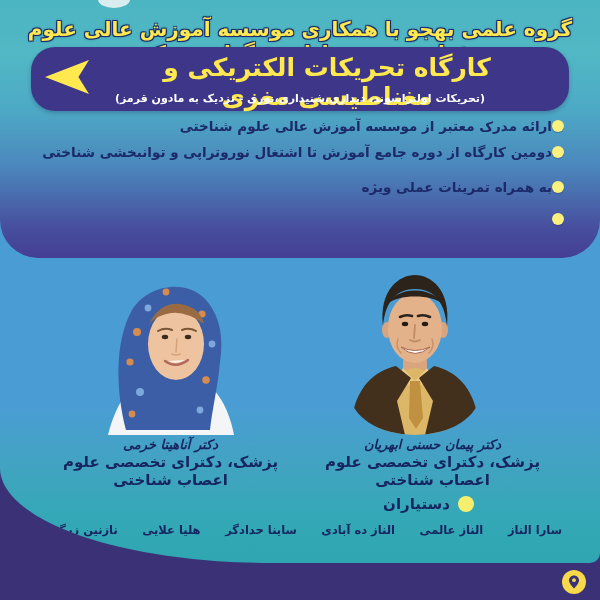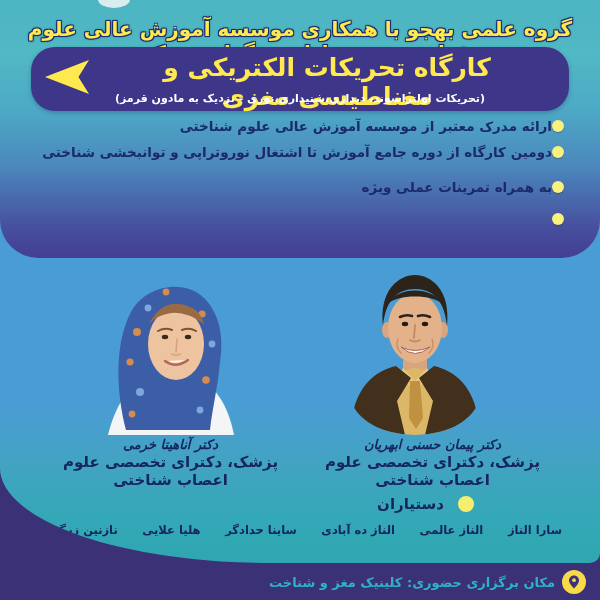--- a/index.html
+++ b/index.html
@@ -75,21 +75,21 @@
   .portrait-woman svg,.portrait-man svg{display:block;width:100%;height:100%;}
 
   .presenter{position:absolute;width:265px;text-align:center;color:#16255f;}
   .presenter .p-name{font-size:13px;font-weight:bold;font-style:italic;}
   .presenter .p-cred{font-size:15px;font-weight:bold;margin-top:1px;}
   .presenter.man{top:437px;left:300px;}
   .presenter.woman{top:437px;left:38px;}
 
   .assist-head{
     position:absolute;top:495px;right:126px;
-    display:flex;align-items:center;gap:14px;
+    display:flex;align-items:center;gap:8px;
     color:#16255f;font-weight:bold;font-size:15px;
   }
   .assist-head .dot{width:16px;height:16px;border-radius:50%;background:#f6ef6e;}
   .assist-row{
     position:absolute;top:523px;left:52px;right:38px;
     display:flex;justify-content:space-between;
     color:#16255f;font-weight:bold;font-size:11.5px;
   }
 
   
@@ -233,17 +233,16 @@
   </div>
 
   <div class="footer-row">
     <div class="footer-item">
       <span class="icon-circle">
         <svg width="12" height="14" viewBox="0 0 12 14">
             <path d="M6,0.6 C8.9,0.6 11,2.8 11,5.4 C11,8.6 6,13.4 6,13.4 C6,13.4 1,8.6 1,5.4 C1,2.8 3.1,0.6 6,0.6 Z" fill="#3b3177"></path>
             <circle cx="6" cy="5.2" r="1.9" fill="#f7d94a"></circle>
           </svg>
       </span>
-      <span>مکان برگزاری حضوری: کلینیک مغز و شناخت</span>
     </div>
   </div>
 
 </div>
 
 </body></html>

